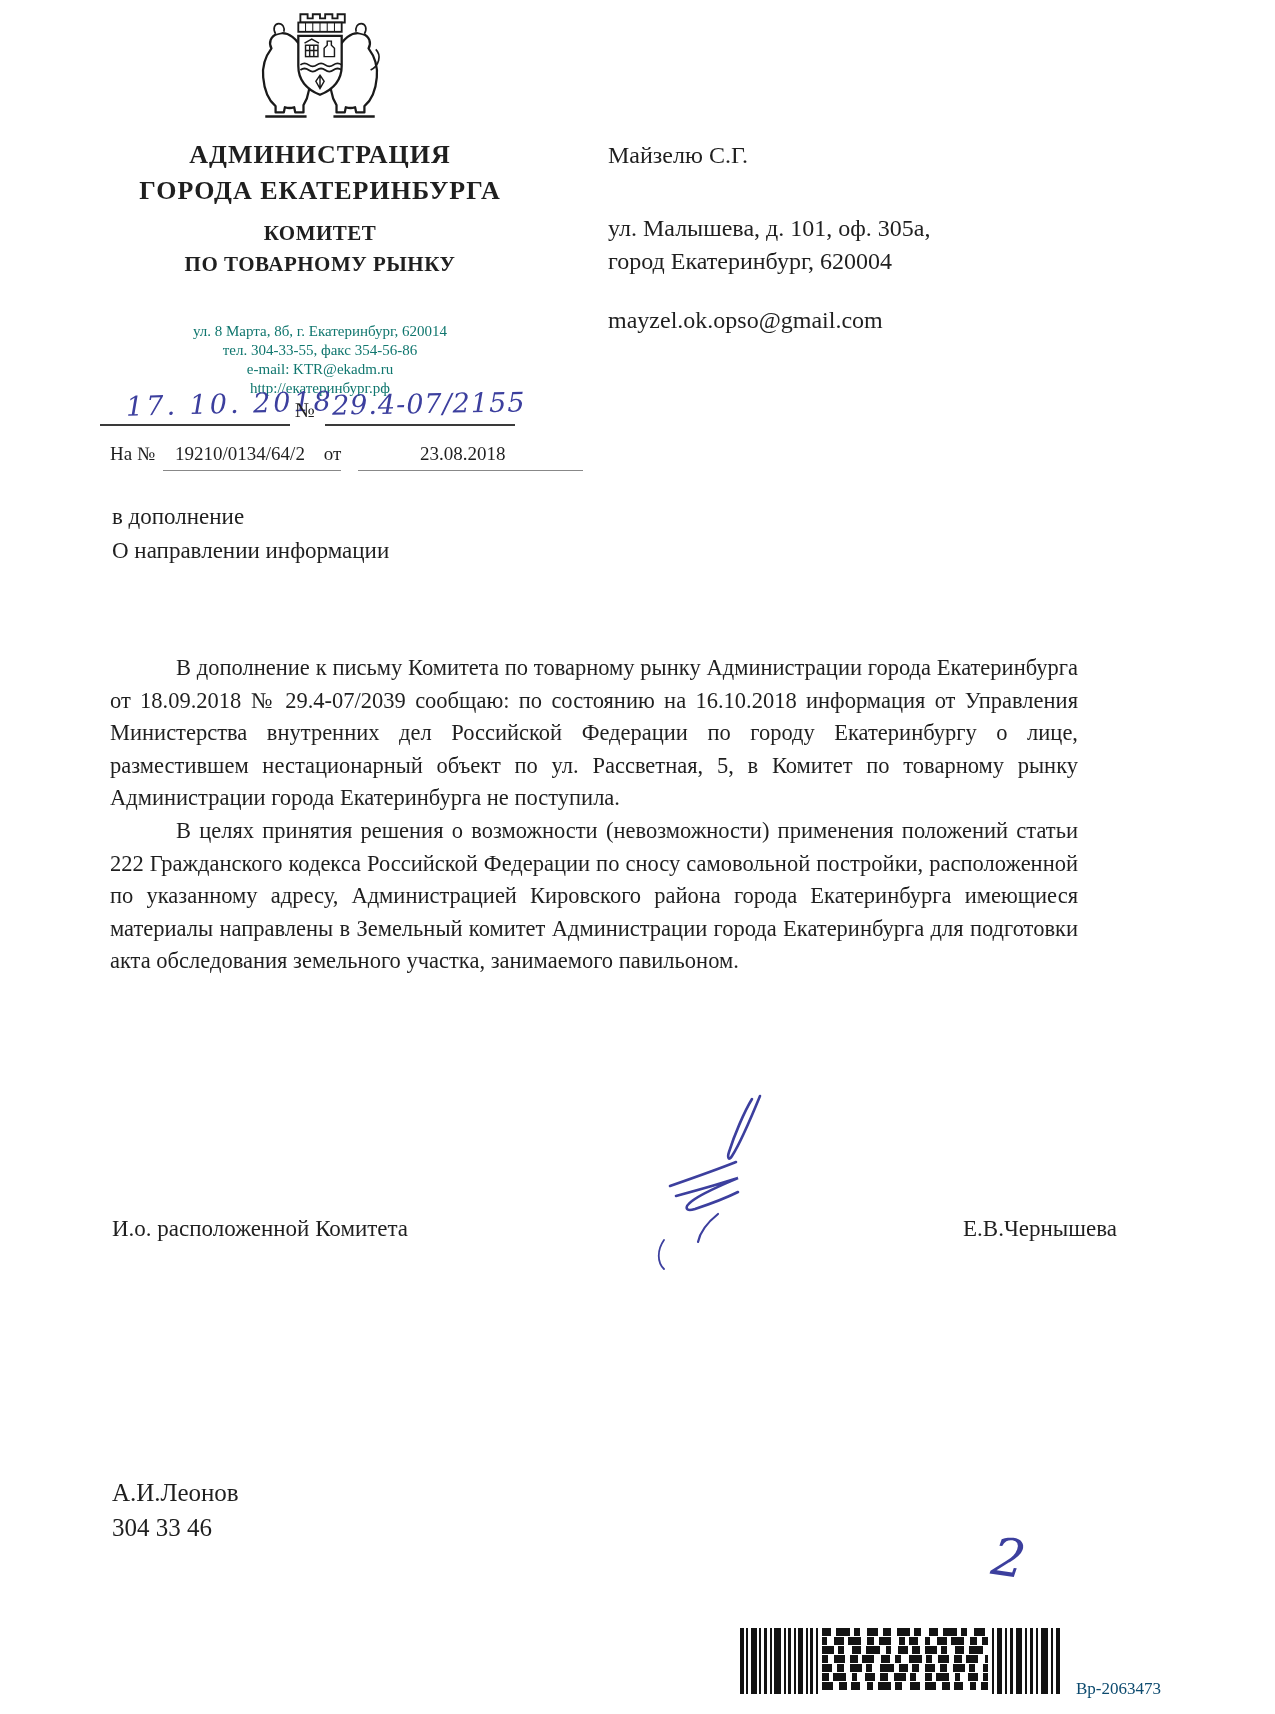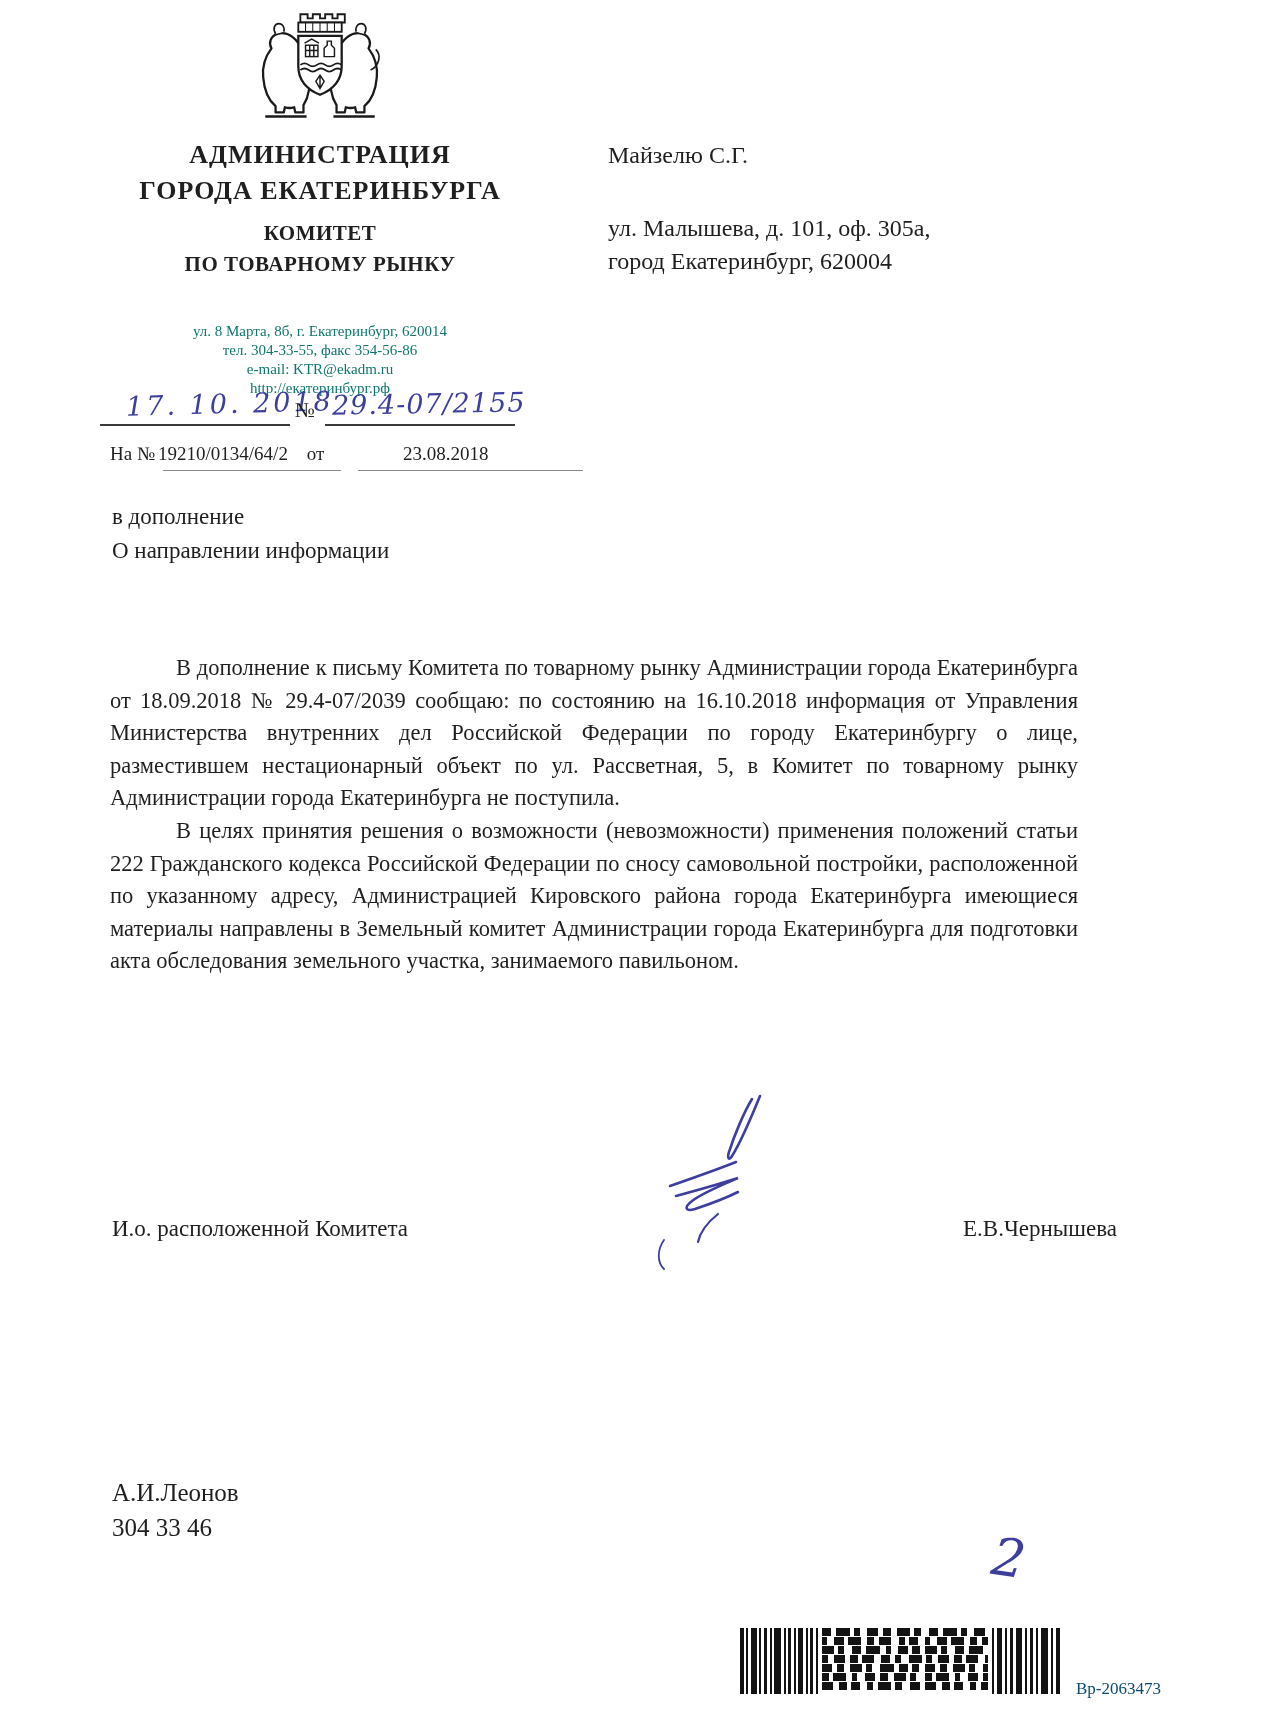--- a/index.html
+++ b/index.html
@@ -39,21 +39,21 @@
   }
   .hw-date { left: 126px; top: 388px; font-size: 27px; letter-spacing: 3px; transform: rotate(-1.5deg); }
   .num-sign { left: 295px; top: 398px; font-size: 21px; }
   .hw-num { left: 332px; top: 388px; font-size: 27px; letter-spacing: 1px; transform: rotate(-1deg); }
   .rule { border-bottom: 2px solid #3a3a3a; height: 0; }
   .rule-a { left: 100px; top: 424px; width: 190px; }
   .rule-b { left: 325px; top: 424px; width: 190px; }
   .na-row { left: 110px; top: 443px; width: 470px; font-size: 19px; }
   .na-row .seg { display: inline-block; }
   .na-prefix { }
-  .na-number { margin-left: 3px; }
+  .na-number { margin-left: 20px; }
   .na-ot { margin-left: 14px; }
   .na-date { margin-left: 74px; }
   .rule-c { left: 163px; top: 470px; width: 178px; border-bottom: 1px solid #888; }
   .rule-d { left: 358px; top: 470px; width: 225px; border-bottom: 1px solid #888; }
 
   
   .subject { left: 112px; top: 500px; font-size: 23px; line-height: 34px; }
 
   
   .body-text { left: 110px; top: 652px; width: 968px; font-size: 22.5px; line-height: 32.6px; text-align: justify; }
@@ -122,20 +122,21 @@
     <div>ул. 8 Марта, 8б, г. Екатеринбург, 620014</div>
     <div>тел. 304-33-55, факс 354-56-86</div>
     <div>e-mail: KTR@ekadm.ru</div>
     <div>http://екатеринбург.рф</div>
   </div>
 
   <div class="abs recipient">
     <div class="name">Майзелю С.Г.</div>
     <div class="a1">ул. Малышева, д. 101, оф. 305а,</div>
     <div class="a2">город Екатеринбург, 620004</div>
+    <div class="mail">mayzel.ok.opso@gmail.com</div>
   </div>
 
   <div class="abs hw-date handwriting">17. 10. 2018</div>
   <div class="abs num-sign">№</div>
   <div class="abs hw-num handwriting">29.4-07/2155</div>
   <div class="abs rule rule-a"></div>
   <div class="abs rule rule-b"></div>
 
   <div class="abs na-row">
     <span class="seg na-prefix">На №</span><span class="seg na-number">19210/0134/64/2</span>

